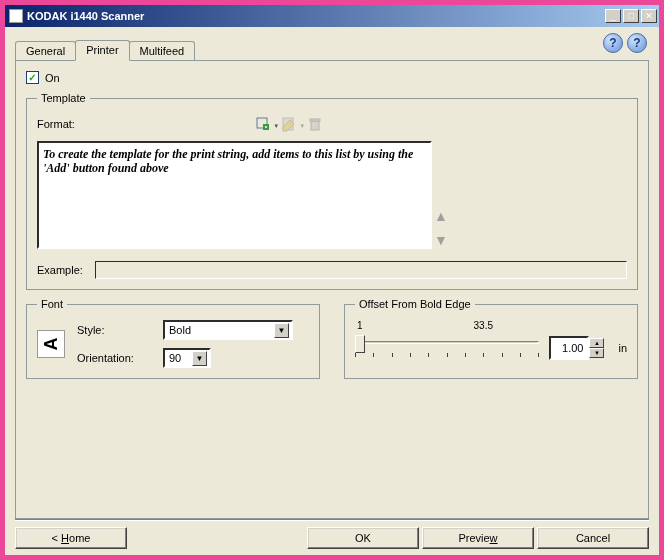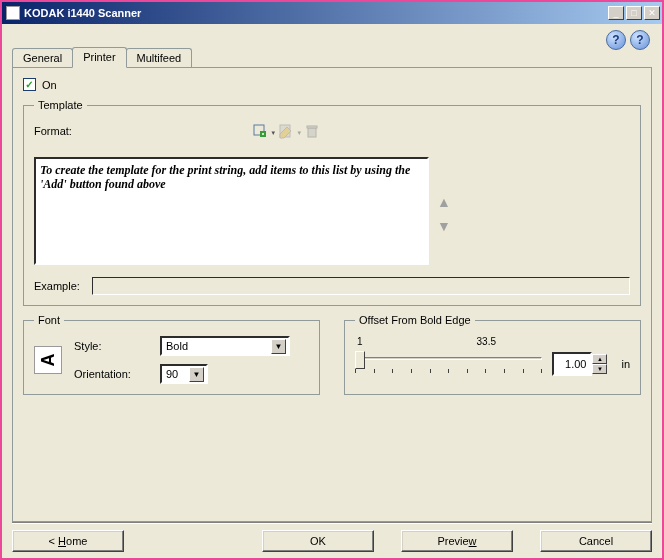--- a/index.html
+++ b/index.html
@@ -7,21 +7,21 @@
   font-family: Tahoma, Arial, sans-serif;
   font-size: 11px;
   background: #ece9d8;
   width: 664px;
   height: 560px;
   overflow: hidden;
 }
 .window {
   width: 664px; height: 560px;
   background: #ece9d8;
-  border: 2px solid #ec4899;
+  border: 5px solid #ec4899;
   display: flex; flex-direction: column;
 }
 .titlebar {
   height: 22px;
   background: linear-gradient(to right, #0a246a, #a6caf0);
   color: #fff;
   display: flex; align-items: center;
   padding: 0 2px 0 4px;
 }
 .titlebar .icon { width: 14px; height: 14px; background: #fff; border: 1px solid #999; margin-right: 4px; }
@@ -33,21 +33,21 @@
   display: flex; align-items: center; justify-content: center;
   font-family: Arial; font-size: 9px; line-height: 1;
 }
 .client {
   flex: 1; position: relative;
   padding: 8px 10px 6px 10px;
   display: flex; flex-direction: column;
 }
 .help-icons { position: absolute; top: 6px; right: 12px; display: flex; gap: 4px; }
 .help-icon { width: 20px; height: 20px; border-radius: 50%; background: radial-gradient(circle at 35% 30%, #cfe3ff, #6691d8); border: 1px solid #4a6aa0; display:flex; align-items:center; justify-content:center; color:#1a3a7a; font-weight:bold; font-size:12px; }
-.tabs { display: flex; margin-top: 14px; }
+.tabs { display: flex; margin-top: 4px; }
 .tab {
   padding: 3px 10px;
   background: #ece9d8;
   border: 1px solid #919b9c;
   border-bottom: none;
   margin-right: -1px;
   position: relative;
   border-top-left-radius: 3px; border-top-right-radius: 3px;
   cursor: default;
 }
@@ -63,27 +63,27 @@
 .chk-row { display:flex; align-items:center; margin-bottom:8px; gap:6px;}
 .chk { width:13px; height:13px; background:#fff; border:1px solid #1c3e6e; display:flex; align-items:center; justify-content:center; font-size:10px; color:#21a121; font-weight:bold;}
 fieldset.group {
   border: 1px solid #919b9c;
   padding: 10px;
   position: relative;
   margin-bottom: 8px;
 }
 fieldset.group > legend { padding: 0 4px; background:#ece9d8; }
 .template-body { display:flex; flex-direction:column; }
-.format-row { display:flex; align-items:center; margin-bottom:16px;}
+.format-row { display:flex; align-items:center; margin-bottom:7px;}
 .format-row .lbl { flex:0 0 96px; }
 .toolbar { display:flex; gap:6px; margin-left: 120px;}
 .tbtn { width:20px; height:20px; border:1px solid transparent; display:flex; align-items:center; justify-content:center; position:relative; }
 .tbtn svg { width:16px; height:16px; }
 .tbtn .drop { position:absolute; right:-6px; bottom:3px; font-size:7px; color:#555;}
-.list-area { display:flex; gap:6px; align-items:center; }
+.list-area { display:flex; align-items:flex-end; }
 .listbox {
   width: 395px; height: 108px;
   background:#fff; border:2px inset #fff;
   border-top-color:#808080; border-left-color:#808080;
   padding:4px;
   font-style: italic; font-weight:bold; font-family: "Times New Roman", serif; font-size:12px;
   line-height:1.2;
 }
 .updown { display:flex; flex-direction:column; gap:6px; padding-top:6px;}
 .updown .arrow { width:18px; height:18px; display:flex; align-items:center; justify-content:center; color:#a0a0a0; font-size:14px;}
@@ -107,21 +107,21 @@
 .slider .track { position:absolute; left:0; right:0; top:6px; height:3px; background:#d4d0c8; border:1px solid #808080; border-bottom-color:#fff; border-right-color:#fff;}
 .slider .thumb { position:absolute; left:0; top:0; width:10px; height:18px; background:#ece9d8; border:1px solid #404040; border-top-color:#fff; border-left-color:#fff;}
 .slider .ticks { position:absolute; left:0; right:0; top:18px; display:flex; justify-content:space-between;}
 .slider .ticks span { width:1px; height:4px; background:#404040;}
 .spin { display:flex; align-items:center;}
 .spin .val { width:40px; height:24px; background:#fff; border:2px inset #fff; border-top-color:#808080; border-left-color:#808080; padding:0 4px; display:flex; align-items:center; justify-content:flex-end;}
 .spin .btns { display:flex; flex-direction:column;}
 .spin .btns div { width:15px; height:10px; background:#d4d0c8; border:1px solid #fff; border-right-color:#404040; border-bottom-color:#404040; display:flex; align-items:center; justify-content:center; font-size:6px;}
 .unit { margin-left:4px; }
 .sep { height:2px; border-top:1px solid #808080; border-bottom:1px solid #fff; margin-top:auto; margin-bottom:6px;}
-.btn-row { display:flex; gap:27px;justify-content:flex-end; }
+.btn-row { display:flex; gap:3px;justify-content:flex-end; }
 .btn-row .btn {
   width:112px; height:22px; background:#ece9d8;
   border:1px solid #404040; border-top-color:#fff; border-left-color:#fff;
   box-shadow: inset -1px -1px 0 #808080, inset 1px 1px 0 #d4d0c8;
   display:flex; align-items:center; justify-content:center;
   cursor:default;
 }
 .btn-row .spacer { flex:1; }
 .u { text-decoration: underline; }
 </style>

